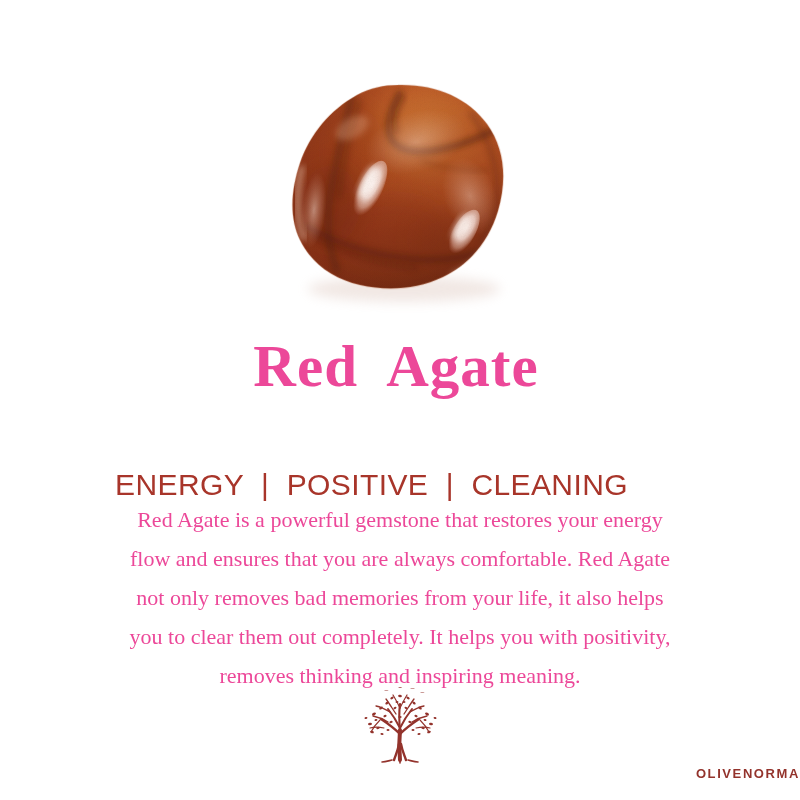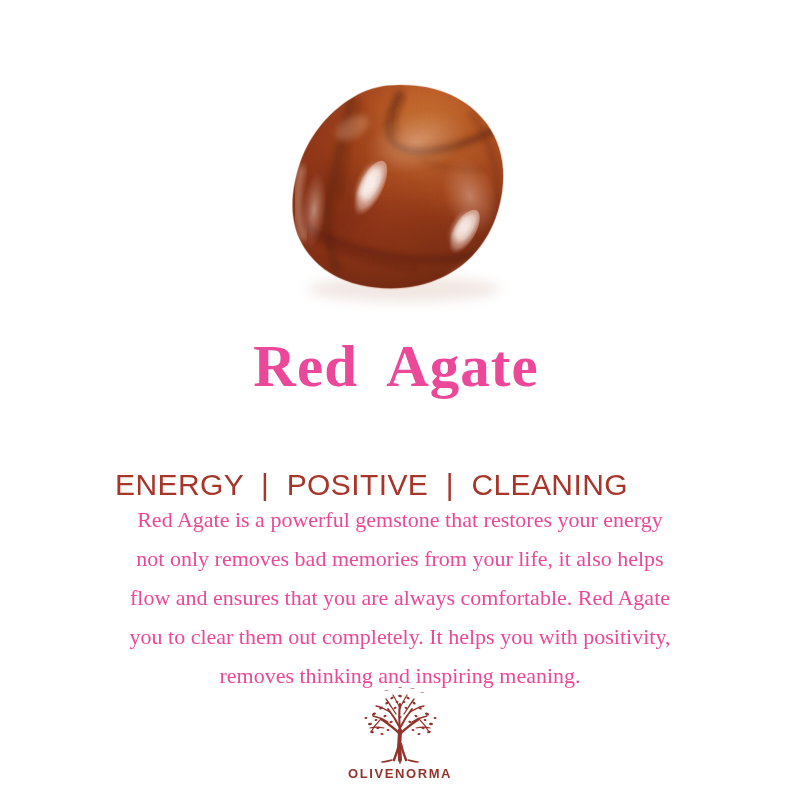--- a/index.html
+++ b/index.html
@@ -84,21 +84,21 @@
     display: block;
     white-space: pre;
   }
 
   
   .logo {
     position: absolute;
     left: 0;
     top: 684px;
     width: 800px;
-    text-align: center;
+    text-align: right;
   }
   .logo-mark {
     display: block;
     margin: 0 auto;
     width: 92px;
     height: 80px;
   }
   .logo-word {
     display: block;
     margin-top: 2px;
@@ -260,22 +260,22 @@
                C 370 88, 384 85, 398 85 Z" fill="none" stroke="#c98a6e" stroke-width="1.4" opacity="0.30"></path>
     </svg>
   </div>
 
   <div class="title">Red  Agate</div>
 
   <div class="subtitle">ENERGY  |  POSITIVE  |  CLEANING</div>
 
   <div class="body-copy">
     <span class="line">Red Agate is a powerful gemstone that restores your energy</span>
+    <span class="line">flow and ensures that you are always comfortable. Red Agate</span>
     <span class="line">not only removes bad memories from your life, it also helps</span>
-    <span class="line">flow and ensures that you are always comfortable. Red Agate</span>
     <span class="line">you to clear them out completely. It helps you with positivity,</span>
     <span class="line">removes thinking and inspiring meaning.</span>
   </div>
 
   <div class="logo">
     <svg class="logo-mark" viewBox="0 0 92 80" xmlns="http://www.w3.org/2000/svg">
       <g fill="none" stroke="#93332c" stroke-linecap="round">
 
         <path d="M46 76 C 45 66, 45 56, 46 46" stroke-width="4"></path>
         <path d="M40 76 C 42 70, 44 66, 45 60" stroke-width="2.4"></path>

